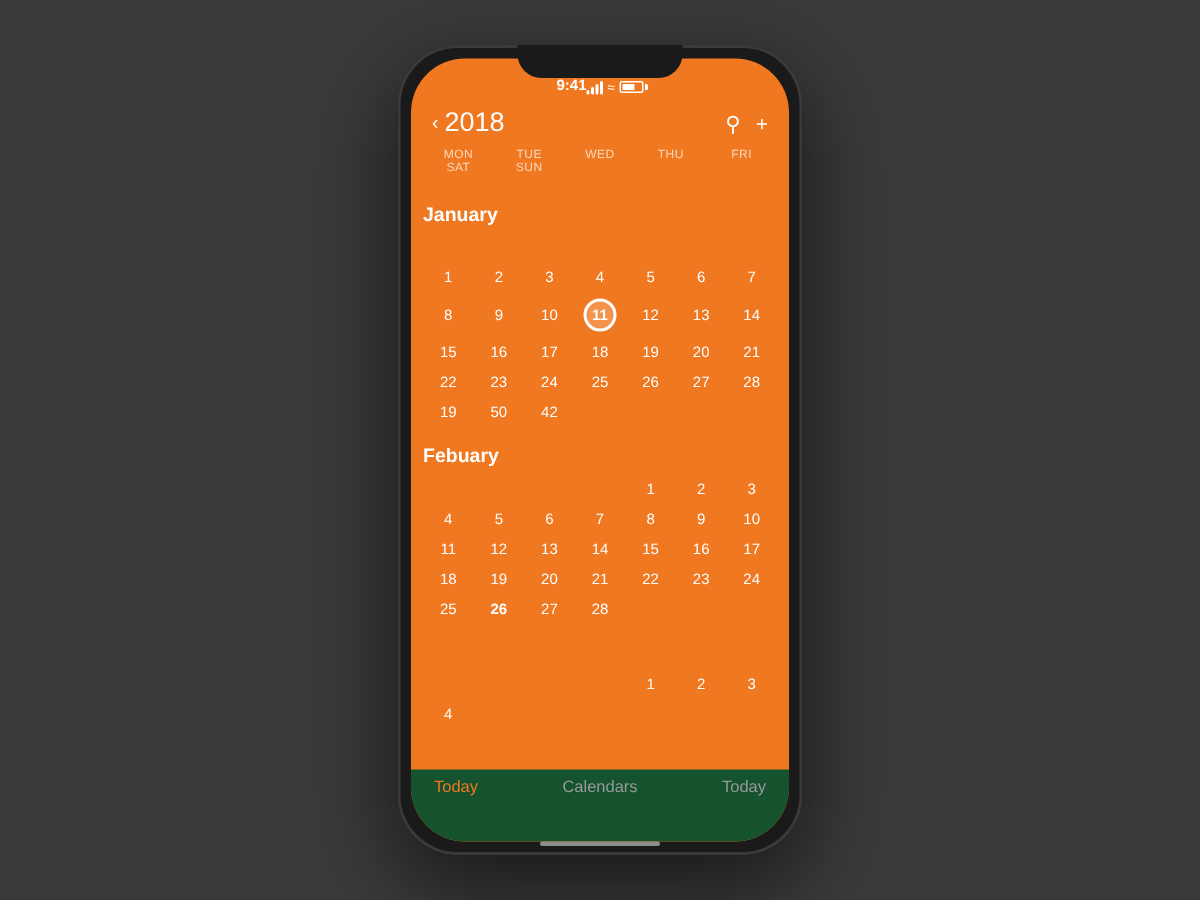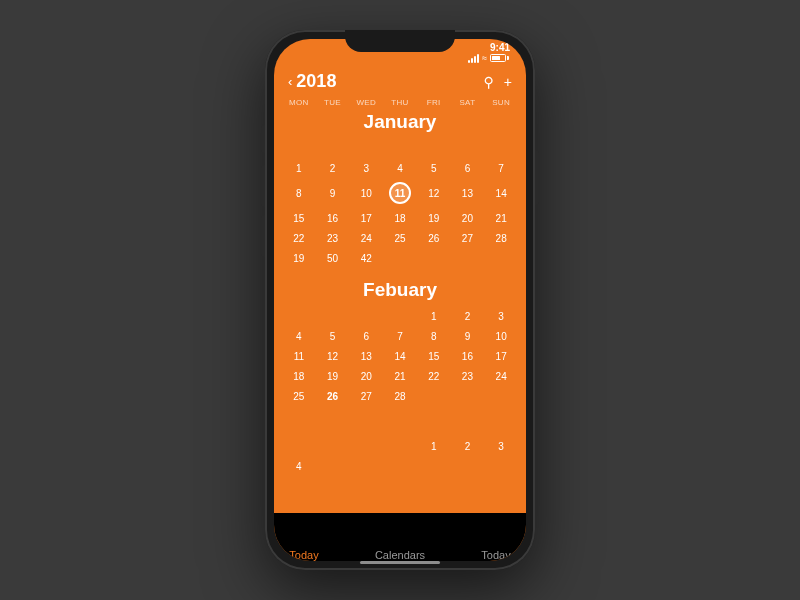--- a/index.html
+++ b/index.html
@@ -49,24 +49,23 @@
       background: #1a1a1a;
       border-radius: 0 0 16px 16px;
       z-index: 10;
     }
 
     
     .status-bar {
       height: 28px;
       display: flex;
       align-items: flex-end;
-      justify-content: flex-end;
+      justify-content: center;
       padding: 0 16px 4px;
       flex-shrink: 0;
-      flex-direction: column;
     }
 
     .status-time {
       color: white;
       font-size: 10px;
       font-weight: 600;
       padding-left: 4px;
     }
 
     .status-icons {
@@ -140,39 +139,39 @@
 
     .back-arrow {
       color: white;
       font-size: 13px;
       font-weight: 300;
     }
 
     .year-label {
       color: white;
       font-size: 18px;
-      font-weight: 700;
+      font-weight: 400;
     }
 
     .header-actions {
       display: flex;
       gap: 10px;
     }
 
     .header-icon {
       color: white;
       font-size: 14px;
     }
 
     
     .dow-header {
       display: grid;
-      grid-template-columns: repeat(7, 1fr);
+      grid-template-columns: repeat(5, 1fr);
       padding: 0 8px;
-      margin-bottom: 4px;
+      margin-bottom: 19px;
       flex-shrink: 0;
     }
 
     .dow-cell {
       text-align: center;
       color: rgba(255,255,255,0.7);
       font-size: 8px;
       font-weight: 500;
       letter-spacing: 0.3px;
     }
@@ -185,23 +184,22 @@
       scrollbar-width: none;
     }
 
     .calendar-body::-webkit-scrollbar { display: none; }
 
     .month-section {
       margin-bottom: 12px;
     }
 
     .month-name {
-      text-align: center;
-      color: white;
-      font-size: 19px;
+      color: white;
+      font-size: 13px;
       font-weight: 600;
       margin-bottom: 6px;
     }
 
     .calendar-grid {
       display: grid;
       grid-template-columns: repeat(7, 1fr);
       gap: 2px 0;
     }
 
@@ -232,23 +230,23 @@
       align-items: center;
       justify-content: center;
       color: white;
       font-size: 10px;
       font-weight: 600;
     }
 
     
     .tab-bar {
       height: 48px;
-      background: #000000;
-      display: flex;
-      align-items: flex-end;
+      background: #14532d;
+      display: flex;
+      align-items: flex-start;
       flex-shrink: 0;
       border-top: none;
       gap: 36px;
     }
 
     .tab-item {
       flex: 1;
       text-align: center;
       font-size: 11px;
       font-weight: 500;

